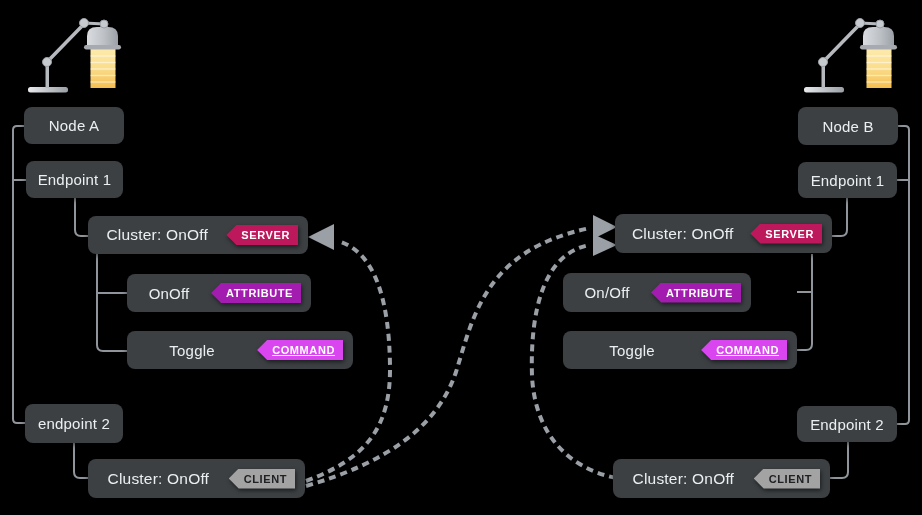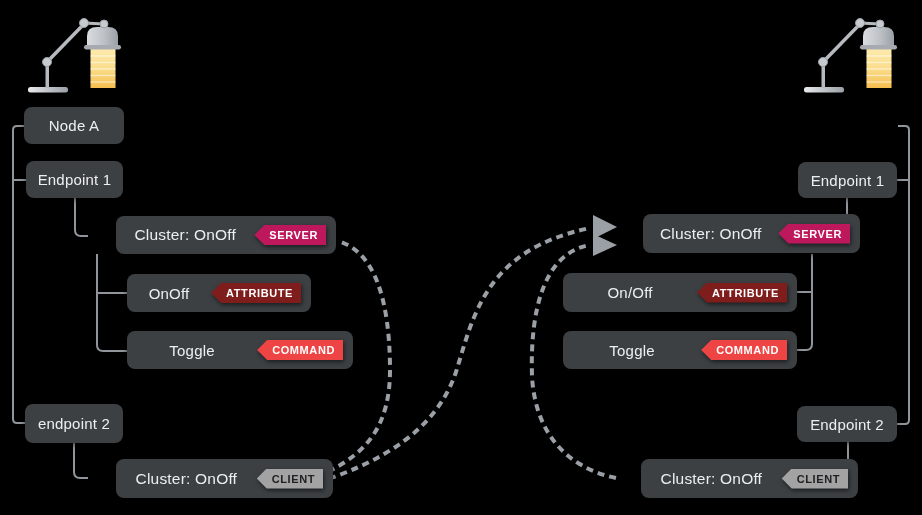--- a/index.html
+++ b/index.html
@@ -7,46 +7,46 @@
     position:relative;width:922px;height:515px;background:#000;
     overflow:hidden;font-family:"Liberation Sans",sans-serif;
   }
   .svg-layer{position:absolute;left:0;top:0;width:922px;height:515px;}
   .box{
     position:absolute;display:flex;align-items:center;justify-content:center;
     background:#3C4043;border-radius:8px;color:#ECEFF1;
     box-shadow:0 2px 5px rgba(0,0,0,.55);
     font-size:15px;letter-spacing:.2px;white-space:nowrap;z-index:3;
   }
-  .box.cluster{font-size:15.5px;margin-left:28px;}
+  .box.cluster{font-size:15.5px;}
   .box .lbl{flex:1;text-align:center;}
   .badge-wrap{filter:drop-shadow(1px 2px 2px rgba(0,0,0,.55));margin-right:10px;}
   .badge{
     display:flex;align-items:center;justify-content:center;
     height:20px;padding:0 8px 0 15px;font-size:11px;font-weight:bold;
     letter-spacing:.6px;color:#fff;
     clip-path:polygon(10px 0,100% 0,100% 100%,10px 100%,0 50%);
   }
   .badge.server{background:#be185d;}
-  .badge.attribute{background:#7f1d1d;}
-  .badge.command{background:#ef4444;}
+  .badge.attribute{background:#a21caf;}
+  .badge.command{background:#d946ef;text-decoration:underline;}
   .badge.client{background:#a3a3a3;color:#202124;}
   
   .node-a{left:24px;top:107px;width:100px;height:37px;}
   .ep1-a{left:26px;top:161px;width:97px;height:37px;}
   .srv-a{left:88px;top:216px;width:220px;height:38px;}
   .attr-a{left:127px;top:274px;width:184px;height:38px;}
   .cmd-a{left:127px;top:331px;width:226px;height:38px;}
   .ep2-a{left:25px;top:404px;width:98px;height:39px;}
   .cli-a{left:88px;top:459px;width:217px;height:39px;}
   
   .node-b{left:798px;top:107px;width:100px;height:38px;}
   .ep1-b{left:798px;top:162px;width:99px;height:36px;}
   .srv-b{left:615px;top:214px;width:217px;height:39px;}
-  .attr-b{left:563px;top:273px;width:234px;height:39px;}
+  .attr-b{left:563px;top:273px;width:188px;height:39px;}
   .cmd-b{left:563px;top:331px;width:234px;height:38px;}
   .ep2-b{left:797px;top:406px;width:100px;height:36px;}
   .cli-b{left:613px;top:459px;width:217px;height:39px;}
 </style>
 </head>
 <body>
 
 <div class="stage">
 
   <svg class="svg-layer" viewBox="0 0 922 515">
@@ -150,20 +150,23 @@
   <div class="box ep2-a">
     <span class="lbl">endpoint 2</span>
   </div>
   <div class="box cluster cli-a">
     <span class="lbl">Cluster: OnOff</span>
     <span class="badge-wrap">
         <span class="badge client">CLIENT</span>
       </span>
   </div>
 
+  <div class="box node-b">
+    <span class="lbl">Node B</span>
+  </div>
   <div class="box ep1-b">
     <span class="lbl">Endpoint 1</span>
   </div>
   <div class="box cluster srv-b">
     <span class="lbl">Cluster: OnOff</span>
     <span class="badge-wrap">
         <span class="badge server">SERVER</span>
       </span>
   </div>
   <div class="box attr-b">

